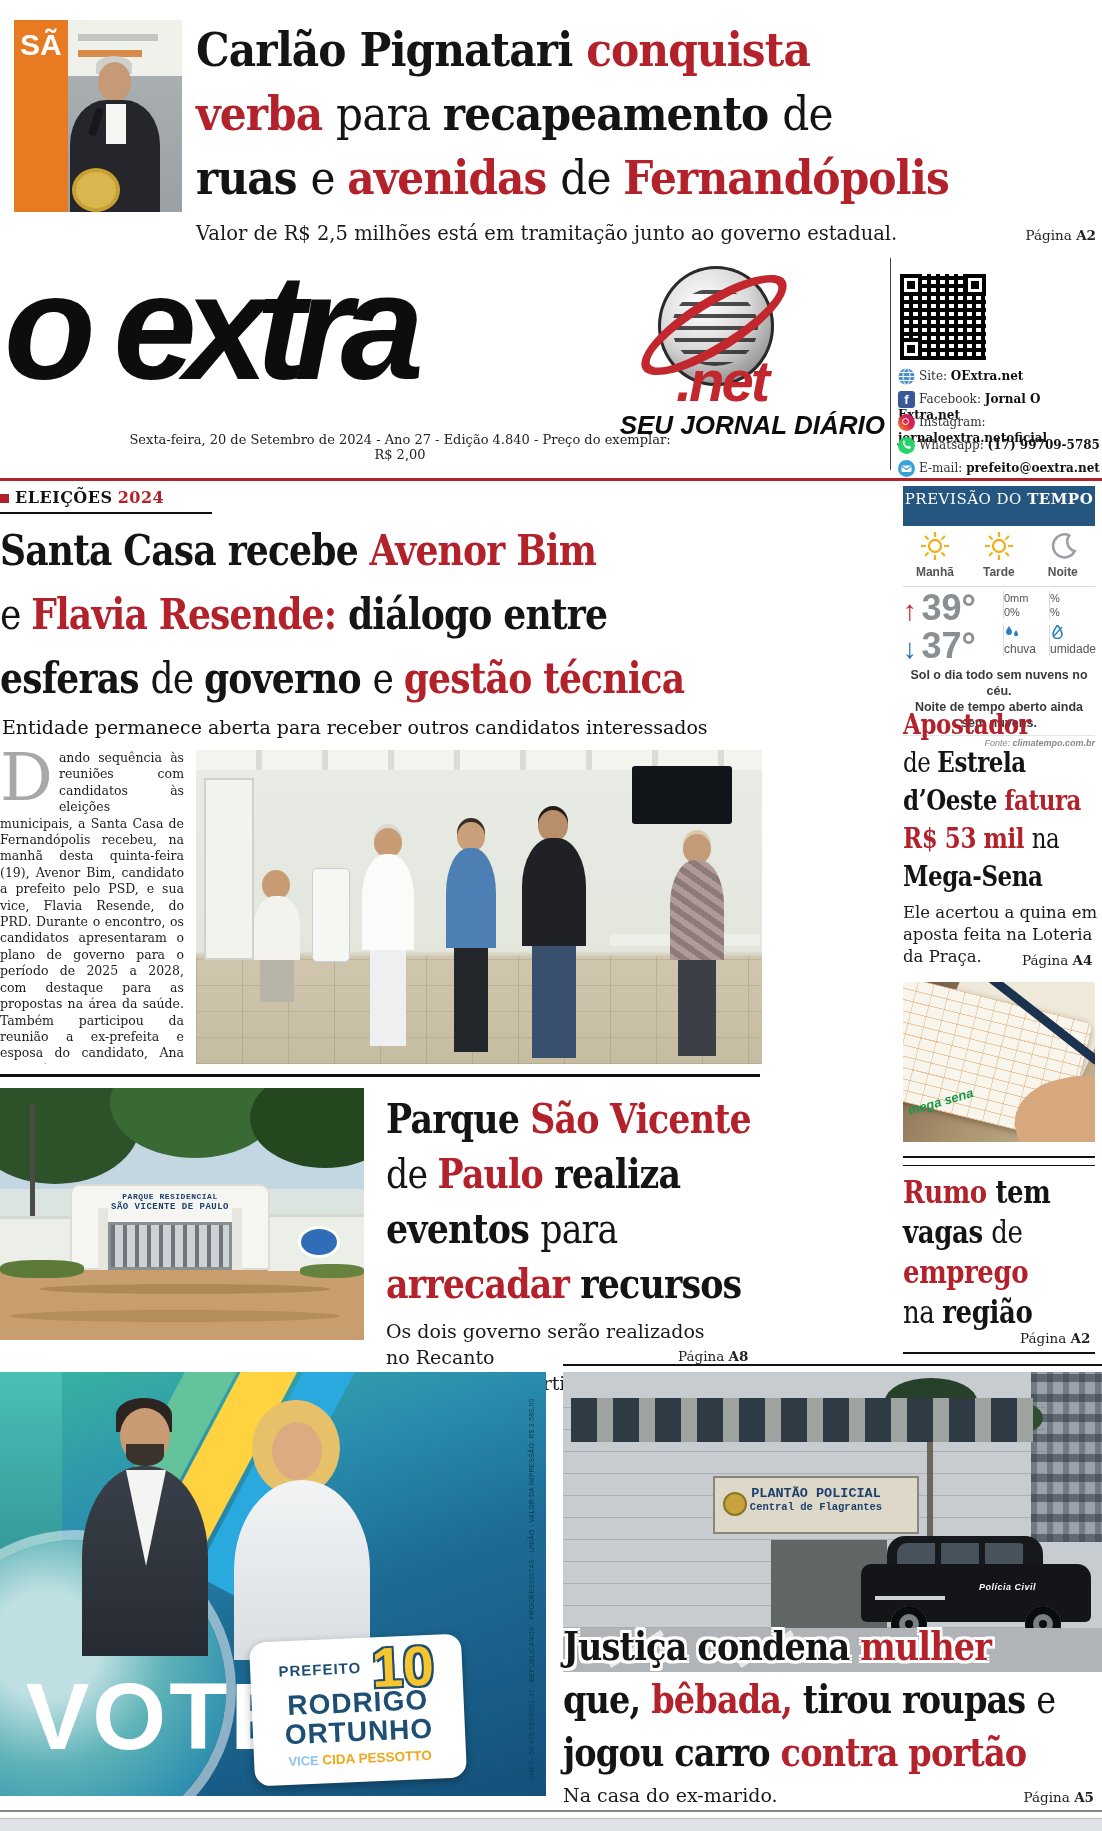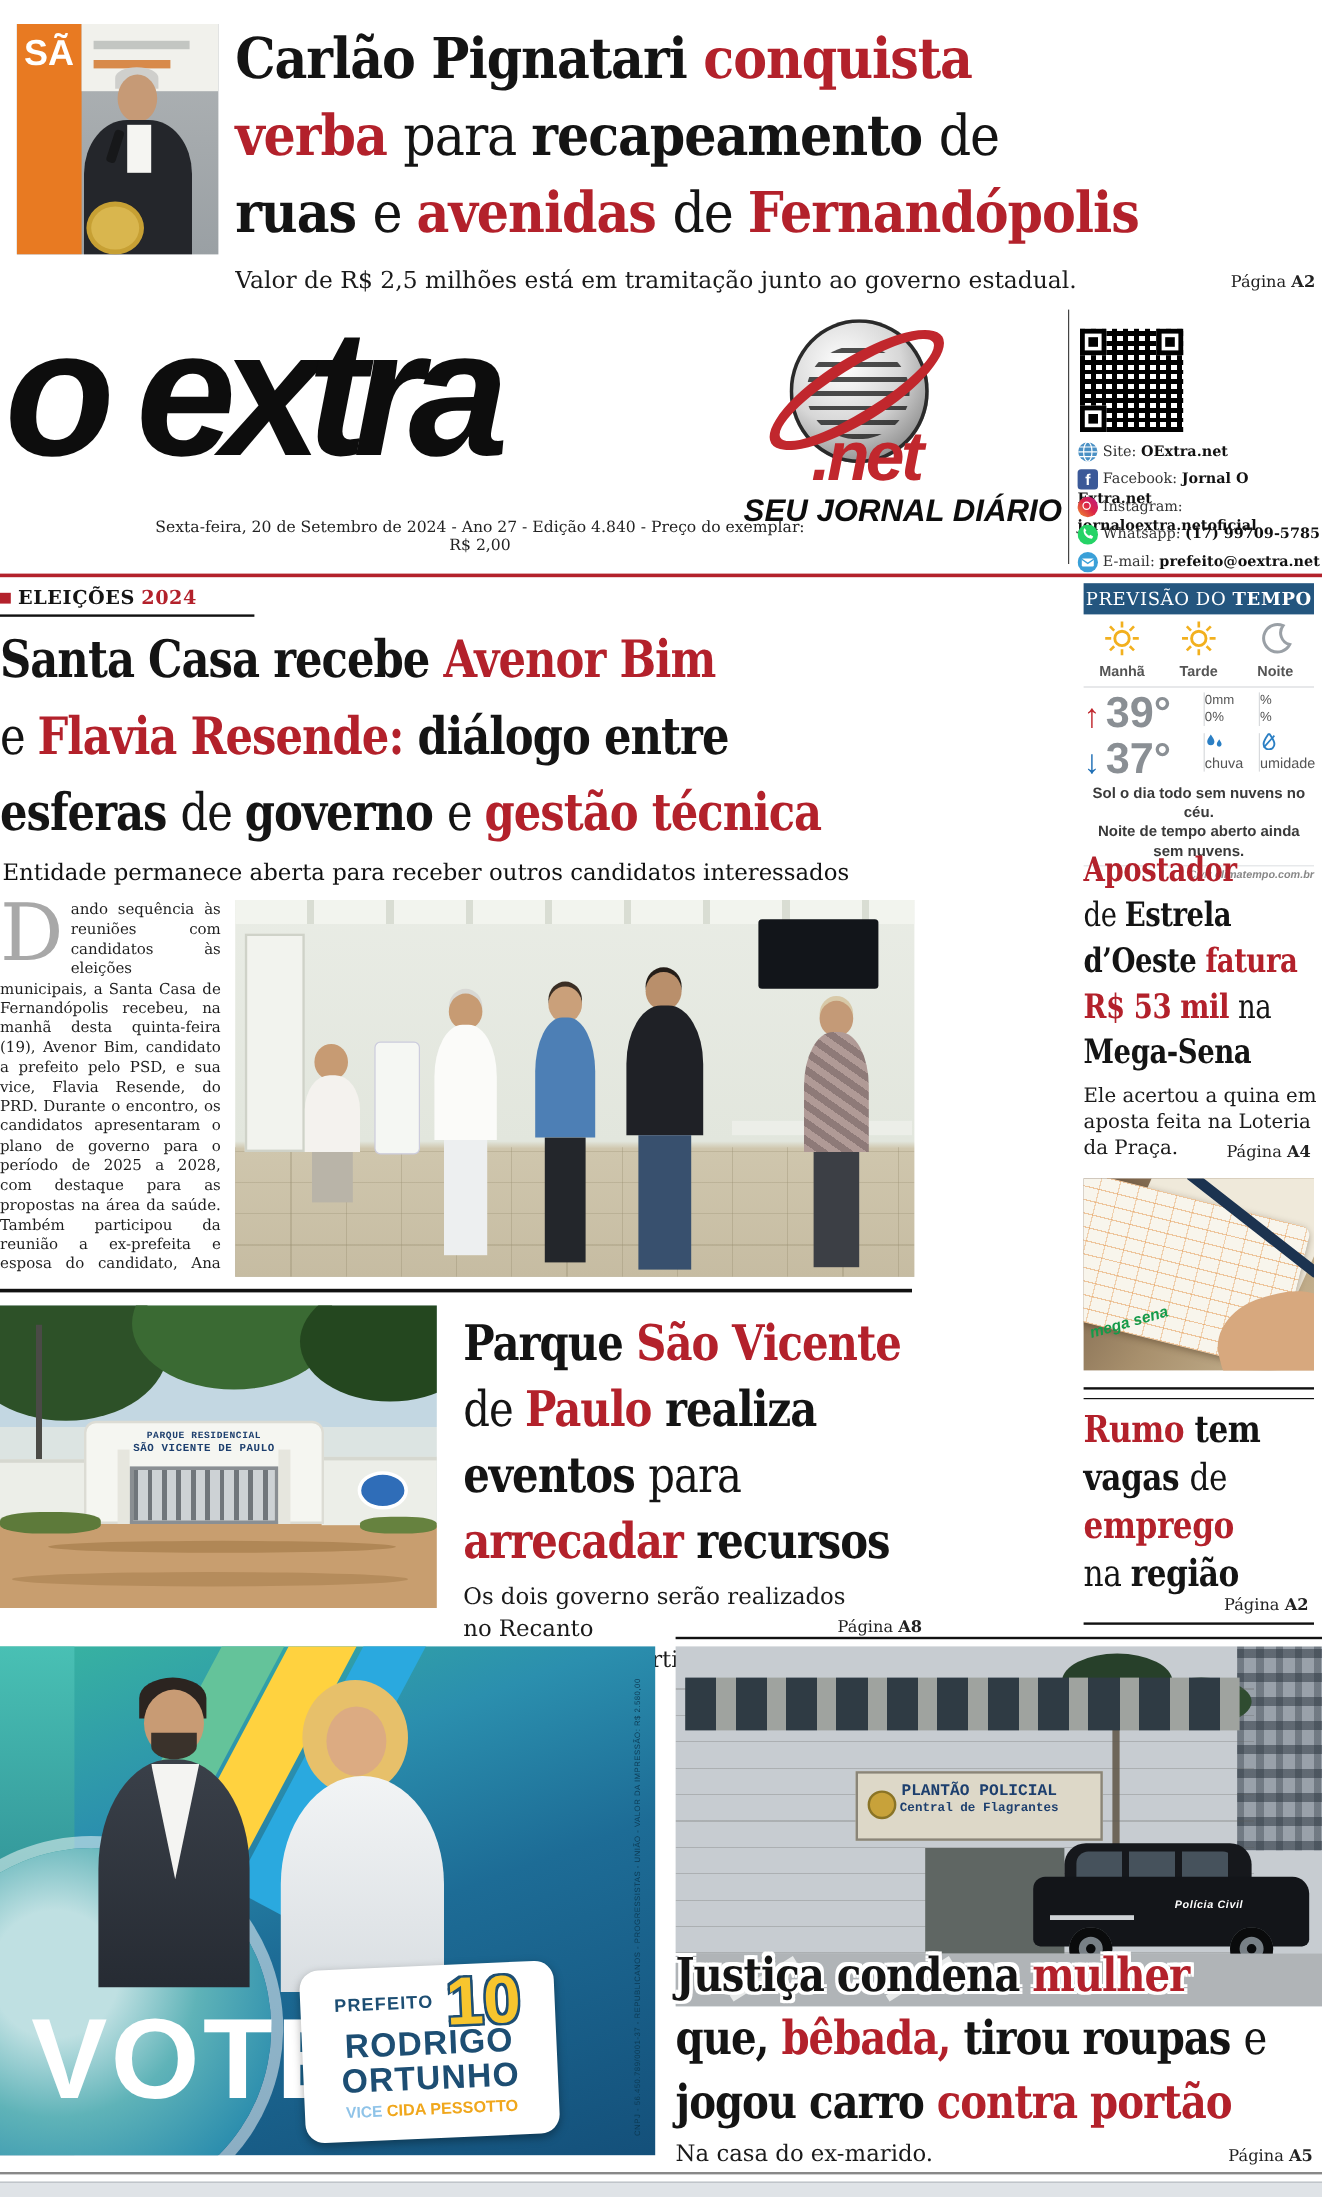--- a/index.html
+++ b/index.html
@@ -30,21 +30,21 @@
   .contact-row b{color:#111;}
   .qrnote{font-size:11px;font-style:italic;line-height:14.5px;color:#333;}
   .qr{background:
       repeating-linear-gradient(0deg,#000 0 4px,transparent 4px 8px),
       repeating-linear-gradient(90deg,#000 0 4px,#fff 4px 9px);}
   .finder{position:absolute;width:22px;height:22px;background:#fff;border:4px solid #000;box-sizing:border-box;}
   .finder i{position:absolute;left:3px;top:3px;width:8px;height:8px;background:#000;}
   
   .wx{position:absolute;left:903px;top:486px;width:192px;font-family:"Liberation Sans",sans-serif;}
   .wx-head{background:#24567f;color:#fff;font-family:"DejaVu Serif",serif;font-size:15px;
-           text-align:center;height:26px;line-height:26px;letter-spacing:.5px;}
+           text-align:center;height:40px;line-height:26px;letter-spacing:.5px;}
   .wx-cell{float:left;width:33.3%;text-align:center;}
   .wx-lab{font-size:12px;font-weight:bold;color:#555;}
   .wx-temp{font-size:36px;font-weight:bold;color:#8a8f94;}
   .wx-arrow{font-size:28px;font-weight:bold;}
   .wx-mini{font-size:11px;color:#555;text-align:left;line-height:14px;}
   .wx-sum{font-size:12.5px;font-weight:bold;color:#3a3a3a;text-align:center;line-height:16px;}
   .wx-src{font-size:9px;font-style:italic;color:#888;text-align:right;}
   
   .bodycol{font-size:12.5px;line-height:16.4px;text-align:justify;color:#1d1d1d;overflow:hidden;}
   .dropcap{float:left;font-size:66px;line-height:52px;color:#a8a8a8;margin:2px 6px 0 0;font-family:"DejaVu Serif",serif;}
@@ -298,21 +298,21 @@
             <line x1="3" y1="12" x2="12" y2="2" stroke="#2b7fc4" stroke-width="1.4"></line>
           </svg>
         <div style="font-size:12px;">umidade</div>
       </div>
     </div>
     <div class="wx-sum" style="margin-top:6px;">
       <div>Sol o dia todo sem nuvens no céu.</div>
       <div>Noite de tempo aberto ainda sem nuvens.</div>
     </div>
     <div class="wx-src" style="margin-top:4px;border-top:1px solid #e2e4e6;padding-top:2px;">
-      <span>Civil: </span><b>climatempo.com.br</b>
+      <span>Fonte: </span><b>climatempo.com.br</b>
     </div>
   </div>
 
   <div class="abs hl" style="left:903px;top:706px;width:240px;font-size:28px;line-height:38px;letter-spacing:-0.5px;transform:scaleX(.82);">
     <div><span class="seg-r">Apostador</span></div>
     <div><span class="seg-l">de </span><span class="seg-b">Estrela</span></div>
     <div><span class="seg-b">d’Oeste </span><span class="seg-r">fatura</span></div>
     <div><span class="seg-r">R$ 53 mil </span><span class="seg-l">na</span></div>
     <div><span class="seg-b">Mega-Sena</span></div>
   </div>
@@ -359,21 +359,21 @@
   <div class="abs hl" style="left:386px;top:1092px;width:440px;font-size:41px;line-height:55px;letter-spacing:-1px;transform:scaleX(.85);">
     <div><span class="seg-b">Parque </span><span class="seg-r">São Vicente</span></div>
     <div><span class="seg-l">de </span><span class="seg-r">Paulo </span><span class="seg-b">realiza</span></div>
     <div><span class="seg-b">eventos </span><span class="seg-l">para</span></div>
     <div><span class="seg-r">arrecadar </span><span class="seg-b">recursos</span></div>
   </div>
   <div class="abs" style="left:386px;top:1318px;width:340px;font-size:19px;line-height:26px;color:#1a1a1a;">
     <div>Os dois governo serão realizados no Recanto</div>
     <div>do Tamburi a partir das 10 horas.</div>
   </div>
-  <div class="abs pgref" style="left:678px;top:1348px;margin-left:20px;">
+  <div class="abs pgref" style="left:678px;top:1348px;">
     <span>Página</span>
     <b>A8</b>
   </div>
 
   <div class="abs" style="left:903px;top:1156px;width:192px;height:7px;border-top:2px solid #111;border-bottom:1.5px solid #111;"></div>
   <div class="abs hl" style="left:903px;top:1172px;width:240px;font-size:31px;line-height:40px;letter-spacing:-0.5px;transform:scaleX(.84);">
     <div><span class="seg-r">Rumo </span><span class="seg-b">tem</span></div>
     <div><span class="seg-b">vagas </span><span class="seg-l">de</span></div>
     <div><span class="seg-r">emprego</span></div>
     <div><span class="seg-l">na </span><span class="seg-b">região</span></div>

